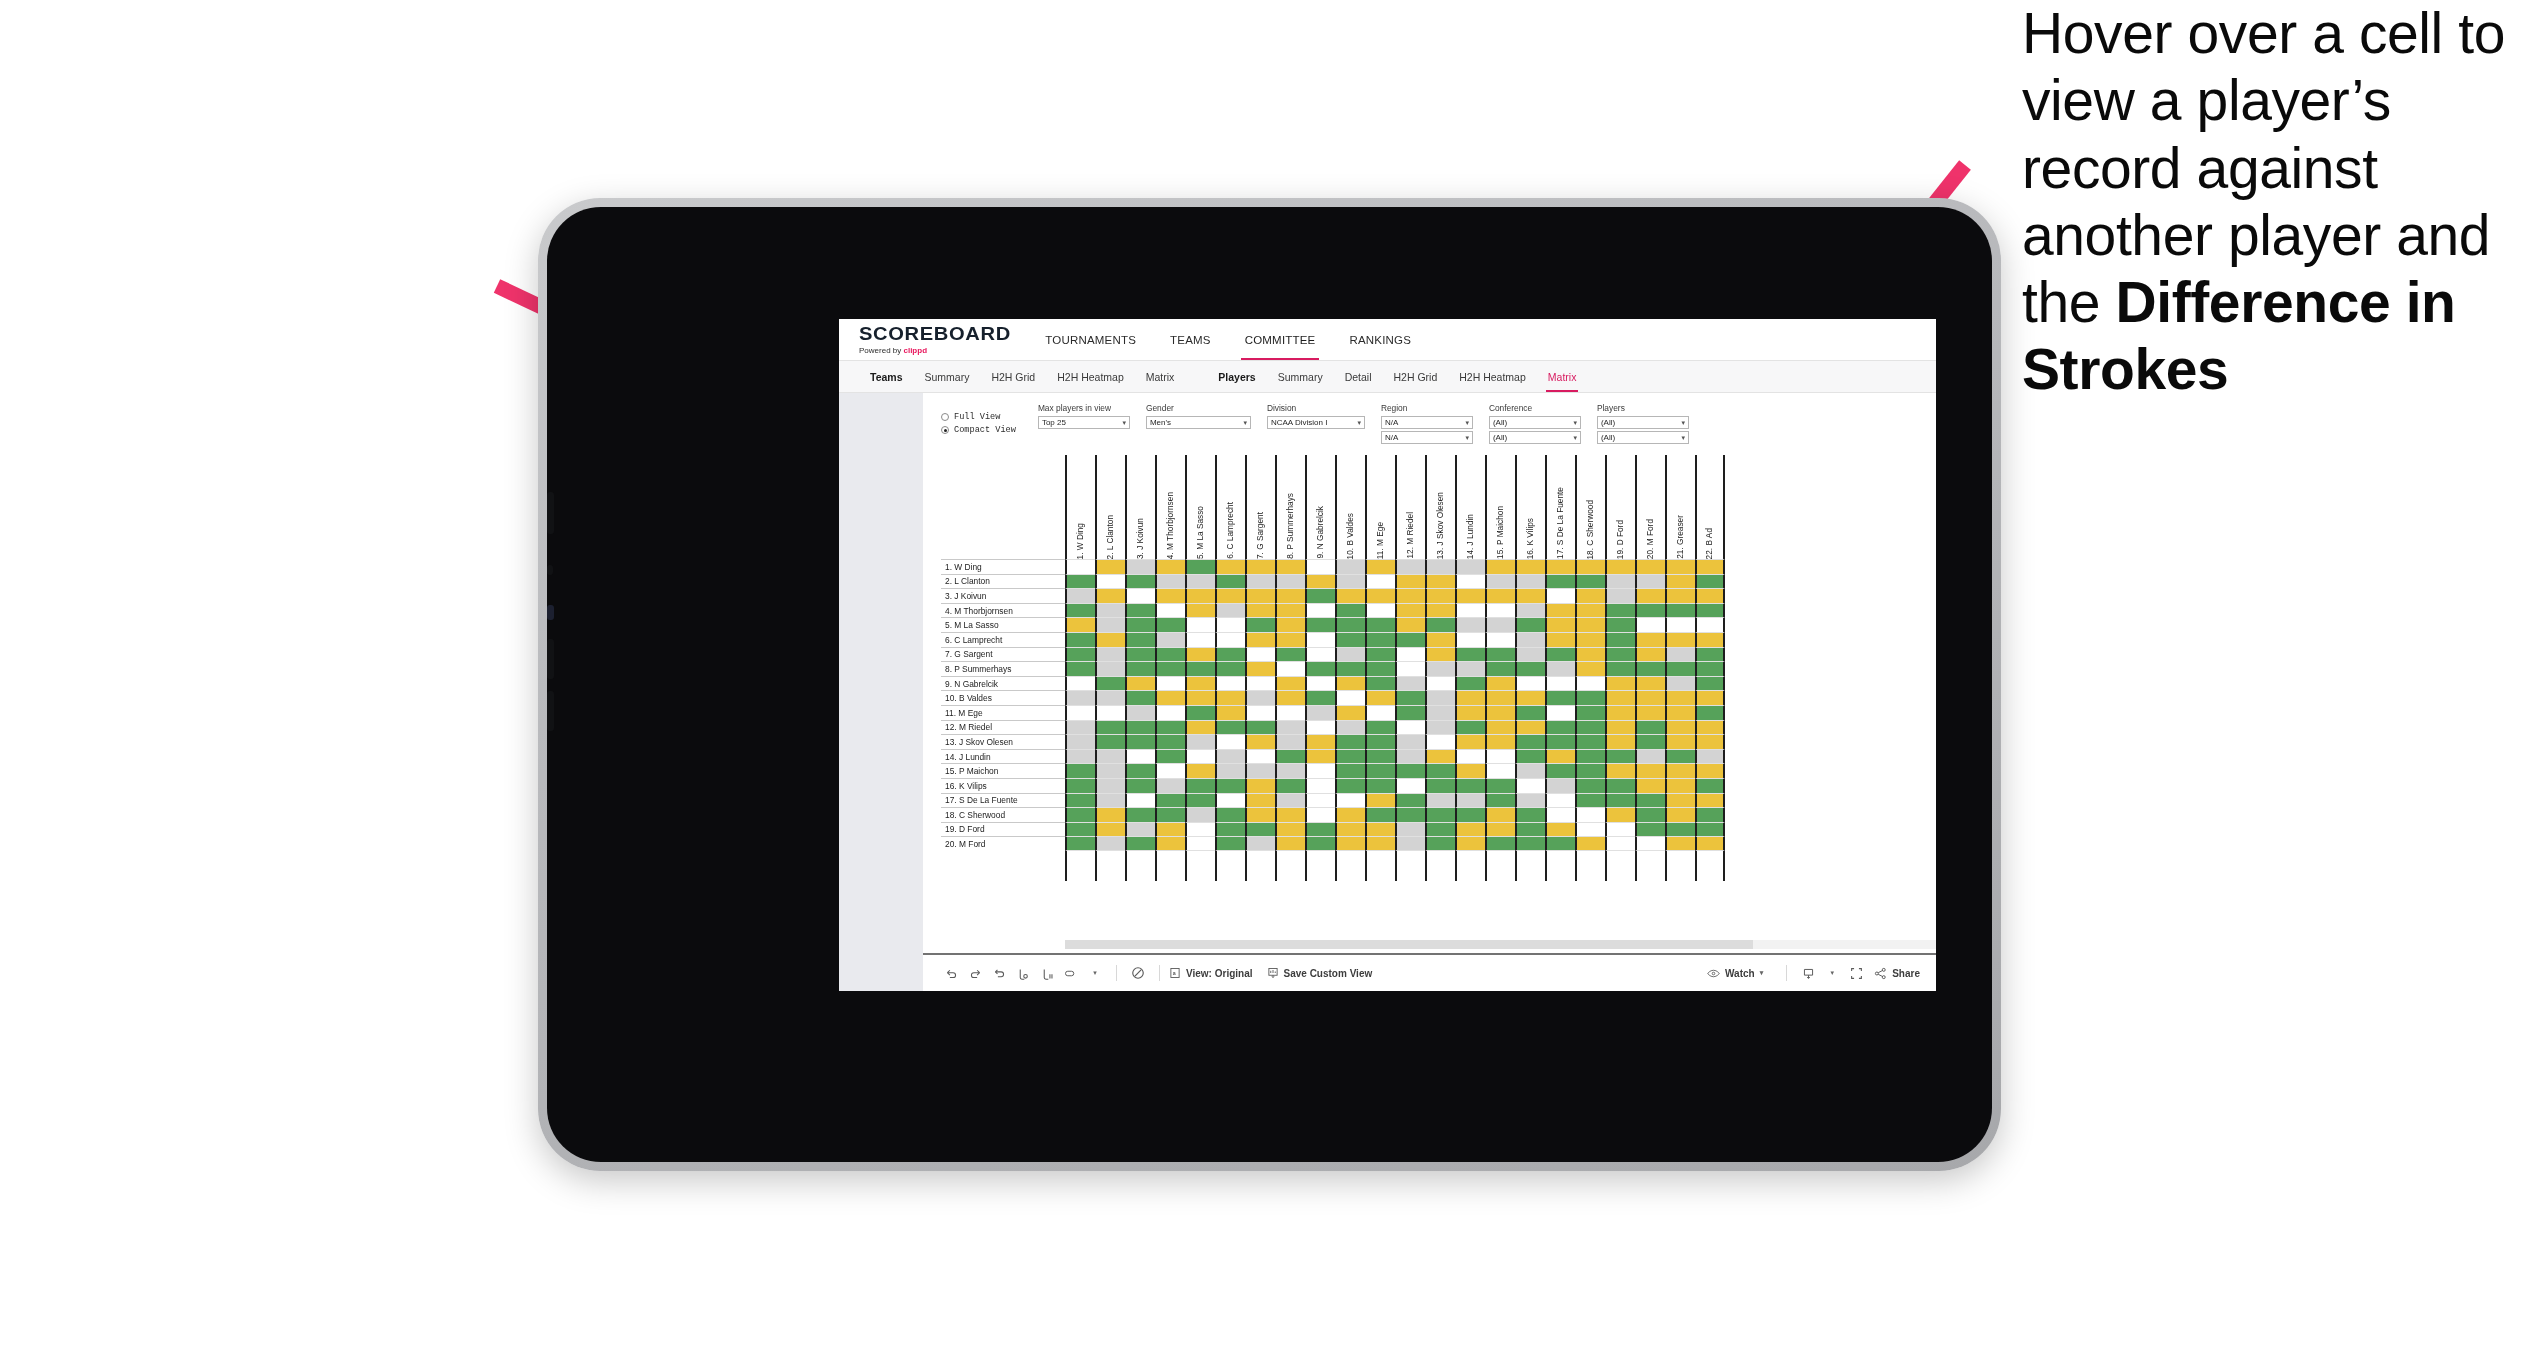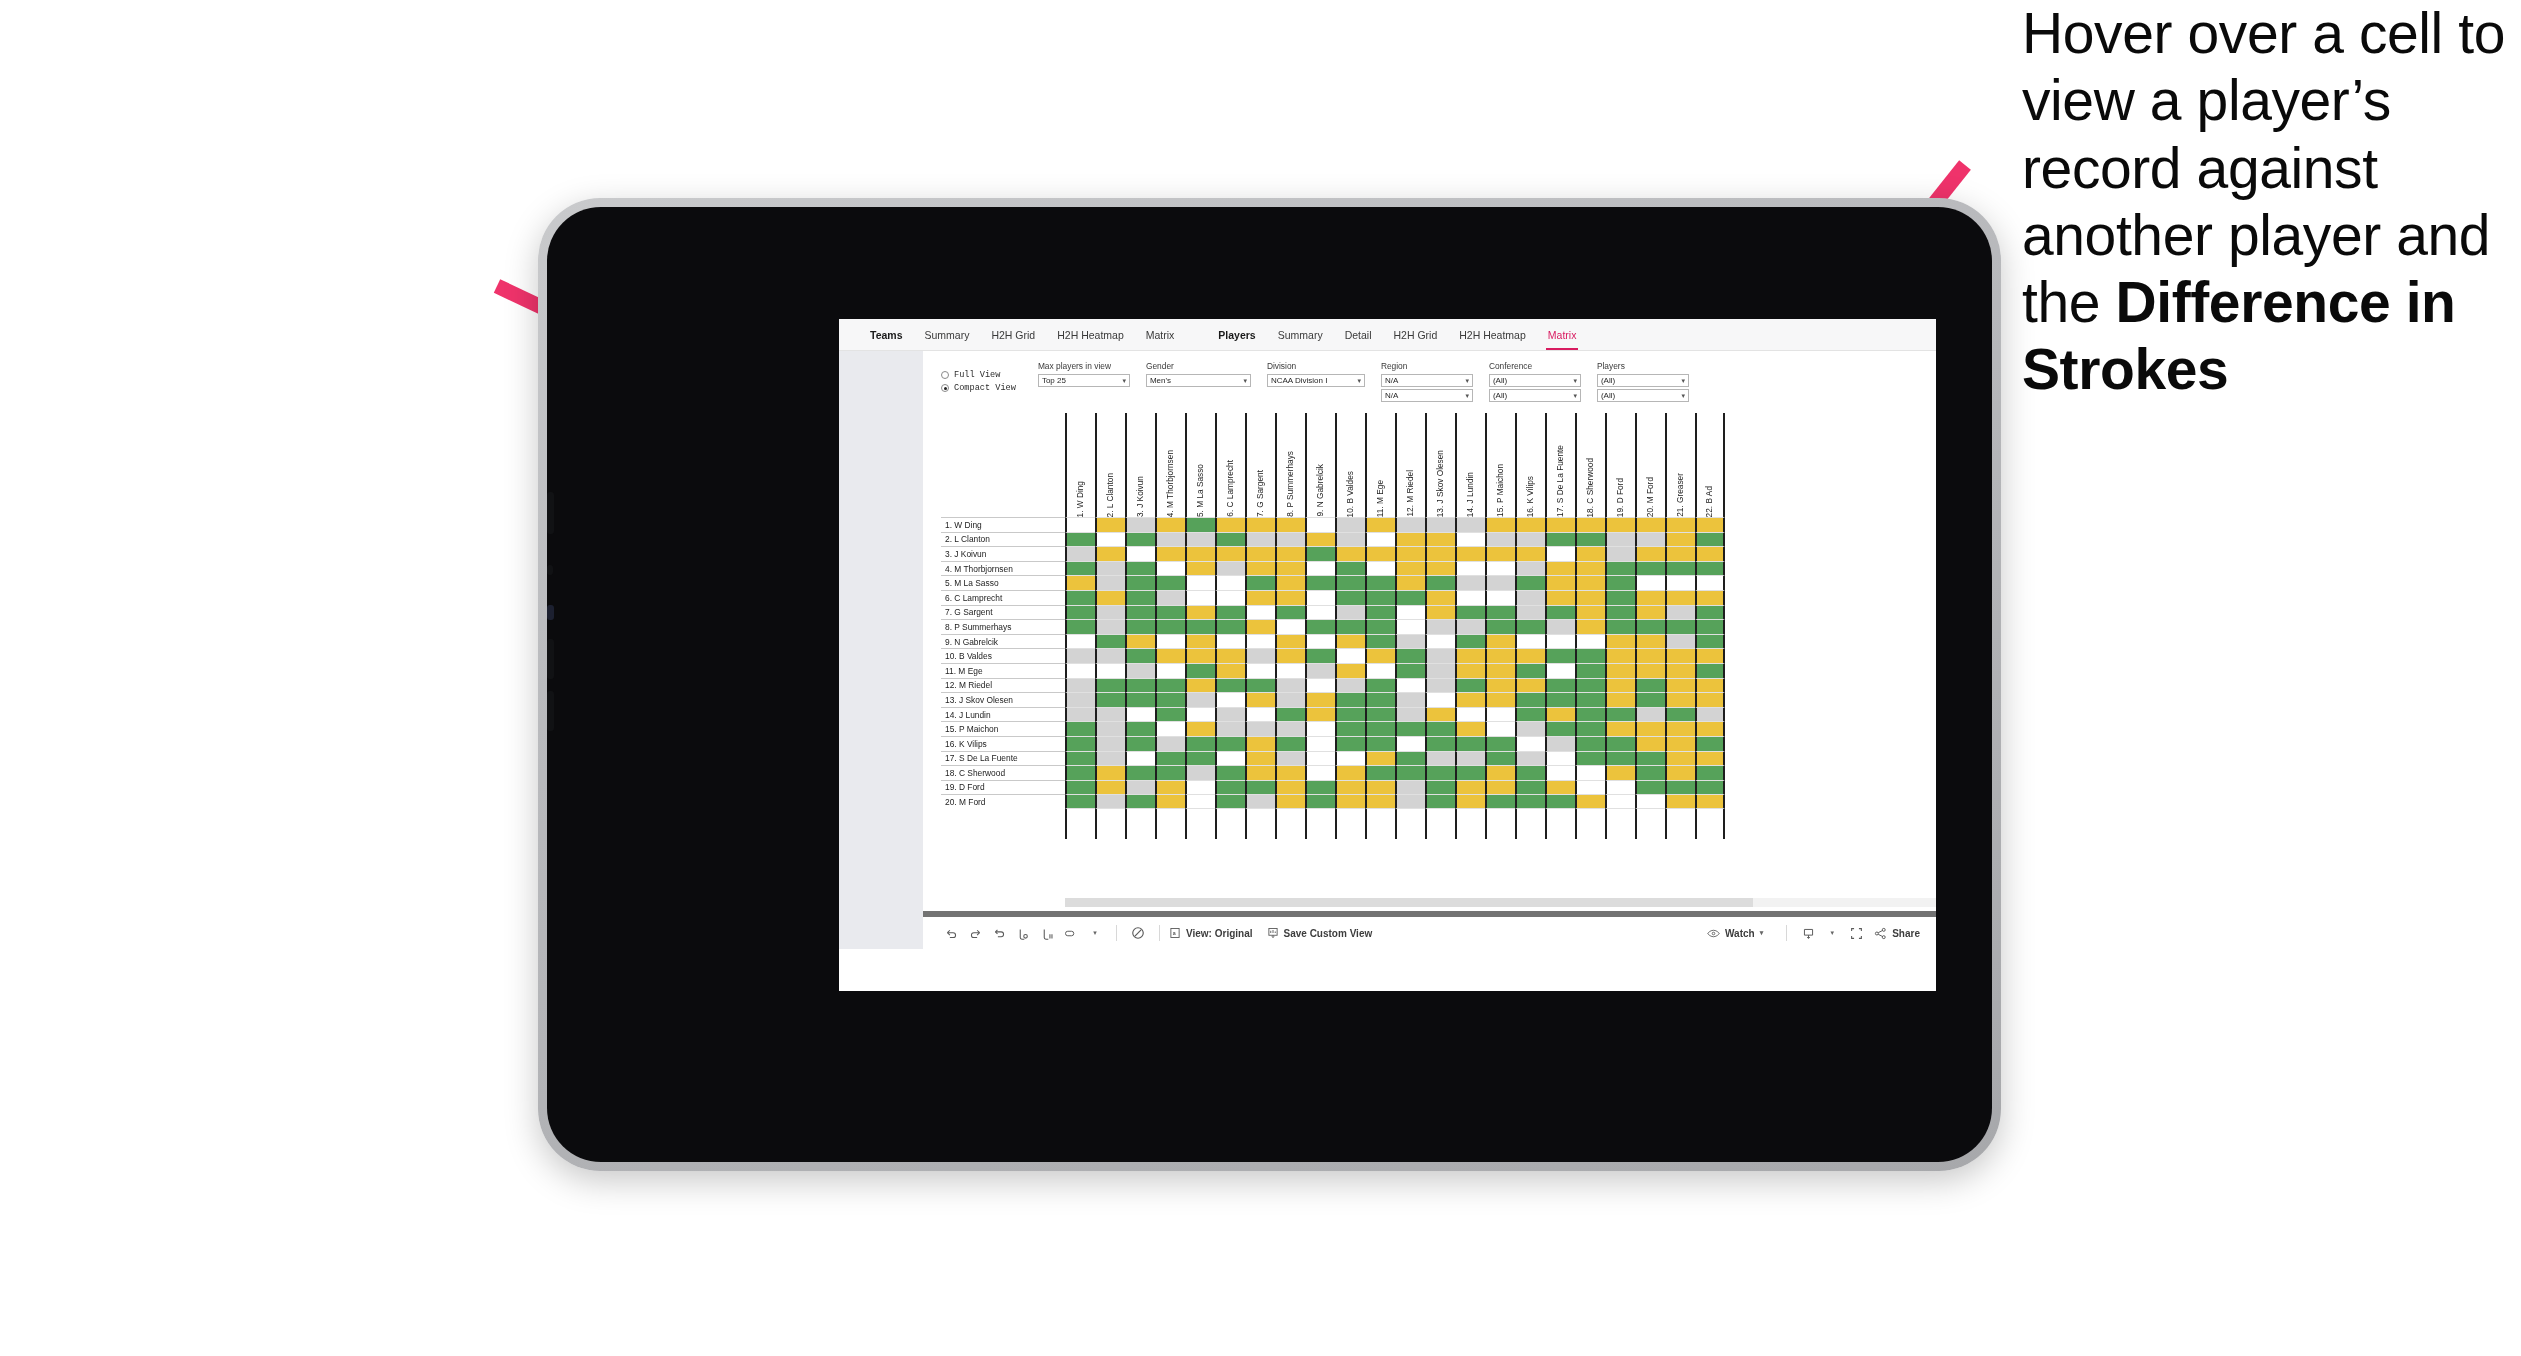--- a/index.html
+++ b/index.html
@@ -178,21 +178,21 @@
   .footcell:last-child { border-right:2px solid #1e1e1e; }
   #hscroll {
     position:absolute; left:124px; right:0; bottom:4px; height:9px;
     background:#f2f2f2;
   }
   #hscroll-thumb { height:9px; width:79%; background:#dcdcdc; }
 
   
   #toolbar {
     position:absolute; left:84px; right:0; bottom:0; height:38px;
-    background:#fff; border-top:6px solid #737373;
+    background:#fff; border-top:2px solid #737373;
     display:flex; align-items:center; padding: 0 16px;
   }
   .tb-ico { width:24px; height:24px; display:flex; align-items:center; justify-content:center; color:#5a5a5a; cursor:pointer; }
   .tb-sep { width:1px; height:16px; background:#d8d8d8; margin:0 9px; }
   .tb-btn { display:flex; align-items:center; gap:5px; font-size:10px; color:#3d3d3d; margin-right:14px; cursor:pointer; font-weight:700; }
   .tb-spacer { flex:1; }
   .tb-caret { font-size:7px; color:#666; }
 </style>
 </head>
 <body>
@@ -217,20 +217,30 @@
   <div id="tablet">
     <div id="tablet-inner">
       <div class="sidebtn" id="btn-a"></div>
       <div class="sidebtn" id="btn-b"></div>
       <div class="sidebtn" id="btn-c"></div>
       <div class="sidebtn" id="btn-d"></div>
       <div class="sidebtn" id="btn-e"></div>
 
       <div id="screen">
 
+        <div id="topnav">
+          <div id="brand">
+            <div id="brand-title">SCOREBOARD</div>
+            <div id="brand-sub"><span>Powered by </span><span class="pink">clippd</span></div>
+          </div>
+          <div class="topnav-item">TOURNAMENTS</div>
+          <div class="topnav-item">TEAMS</div>
+          <div class="topnav-item active">COMMITTEE</div>
+          <div class="topnav-item">RANKINGS</div>
+        </div>
 
         <div id="subnav">
           <div class="subnav-item bold">Teams</div>
           <div class="subnav-item">Summary</div>
           <div class="subnav-item">H2H Grid</div>
           <div class="subnav-item">H2H Heatmap</div>
           <div class="subnav-item">Matrix</div>
           <div class="subnav-gap"></div>
           <div class="subnav-item bold">Players</div>
           <div class="subnav-item">Summary</div>

